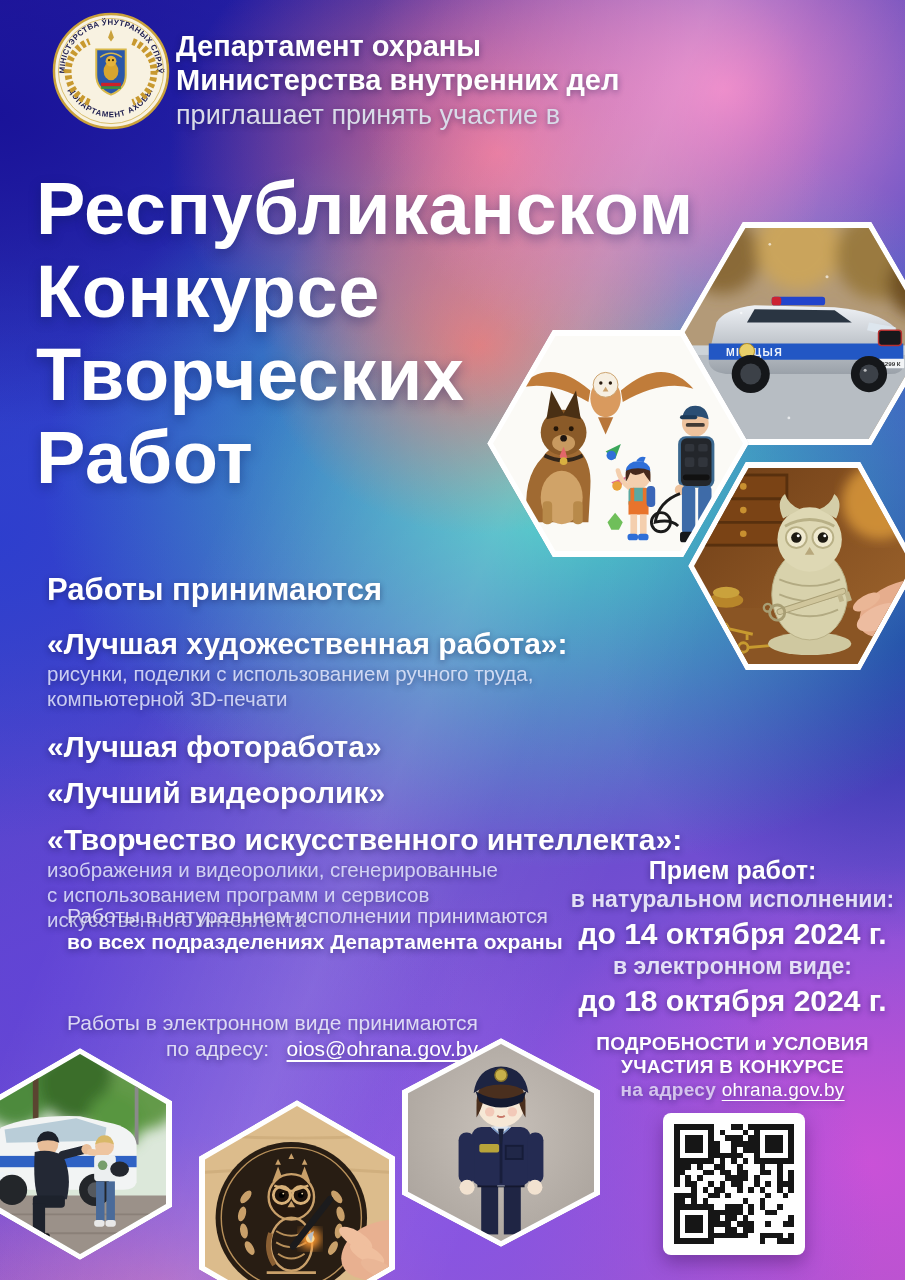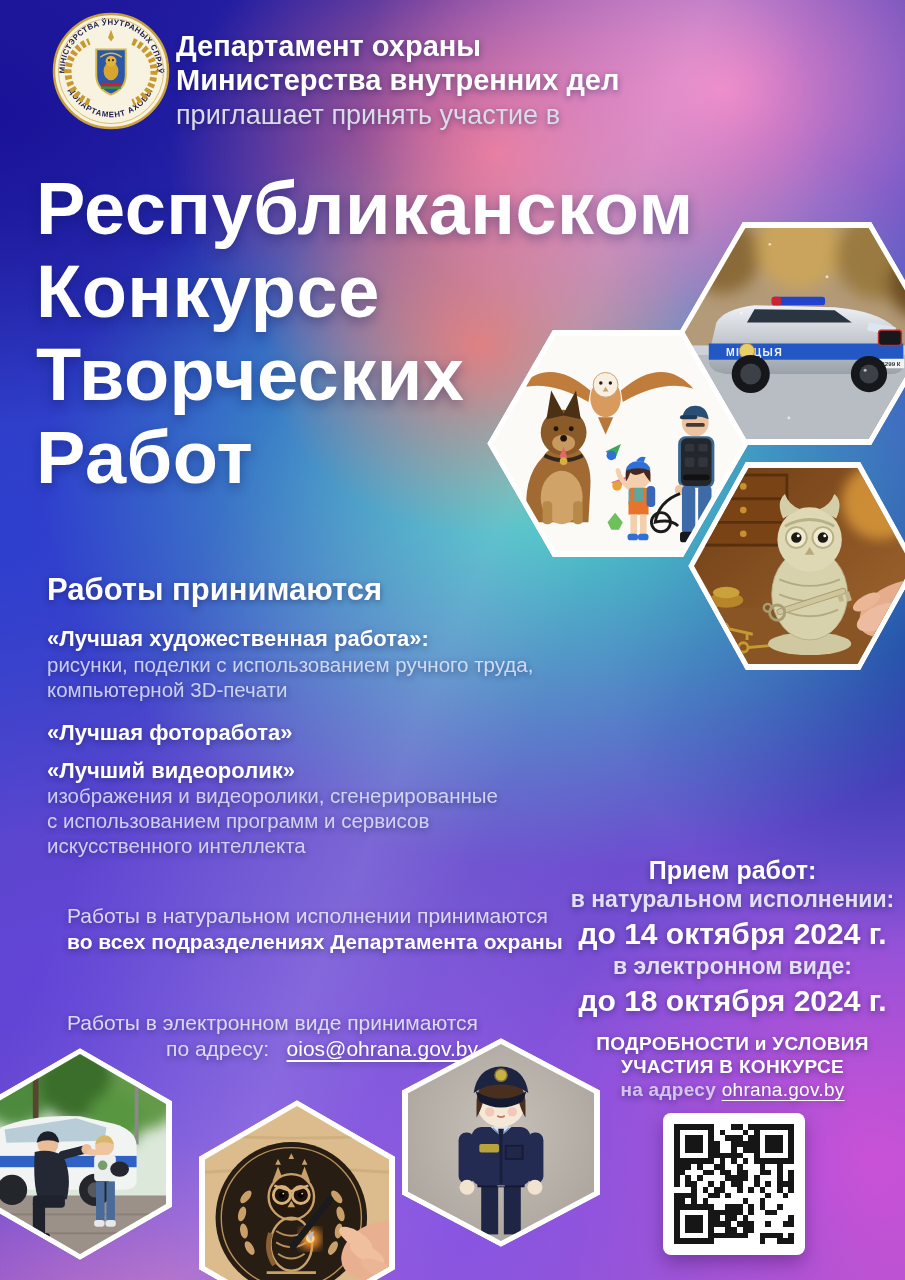--- a/index.html
+++ b/index.html
@@ -29,21 +29,21 @@
   .logo{left:52px;top:12px;width:118px;height:118px;}
   .org{left:176px;top:30px;line-height:1.16;font-weight:bold;font-size:29px;}
   .invite{left:176px;top:100px;font-size:27px;font-weight:500;color:#d9dbe8;}
 
   
   .title{left:36px;top:168px;font-size:74px;font-weight:bold;line-height:1.12;letter-spacing:.5px;}
 
   
   .nom-block{left:47px;top:572px;width:640px;}
   .nom-intro{font-size:31px;font-weight:bold;line-height:1.17;}
-  .nom-label{font-size:22px;font-weight:bold;margin-top:19px;line-height:1.12;}
+  .nom-label{font-size:30px;font-weight:bold;margin-top:19px;line-height:1.12;}
   .nom-label.tight{margin-top:13px;}
   .nom-sub{font-size:20.5px;line-height:1.22;font-weight:500;color:rgba(233,237,255,.82);}
 
   
   .subm{left:67px;font-size:21px;line-height:1.26;color:rgba(236,236,250,.88);font-weight:500;}
   .subm .strong{color:#fff;font-weight:bold;}
   .link{color:#fff;text-decoration:underline;text-underline-offset:4px;font-weight:500;}
 
   
   .right-col{left:545px;width:375px;text-align:center;}
@@ -309,20 +309,21 @@
 
   <div class="abs nom-block shadow-sm">
     <div class="nom-intro">
       <div>Работы принимаются</div>
     </div>
     <div class="nom-label">«Лучшая художественная работа»:</div>
     <div class="nom-sub">рисунки, поделки с использованием ручного труда,</div>
     <div class="nom-sub">компьютерной 3D-печати</div>
     <div class="nom-label">«Лучшая фоторабота»</div>
     <div class="nom-label tight">«Лучший видеоролик»</div>
+    <div class="nom-label tight">«Творчество искусственного интеллекта»:</div>
     <div class="nom-sub">изображения и видеоролики, сгенерированные</div>
     <div class="nom-sub">с использованием программ и сервисов</div>
     <div class="nom-sub">искусственного интеллекта</div>
   </div>
 
   <div class="abs subm shadow-sm" style="top:903px;">
     <div>Работы в натуральном исполнении принимаются</div>
     <div class="strong">во всех подразделениях Департамента охраны</div>
   </div>
   <div class="abs subm shadow-sm" style="top:1010px;text-align:right;">

